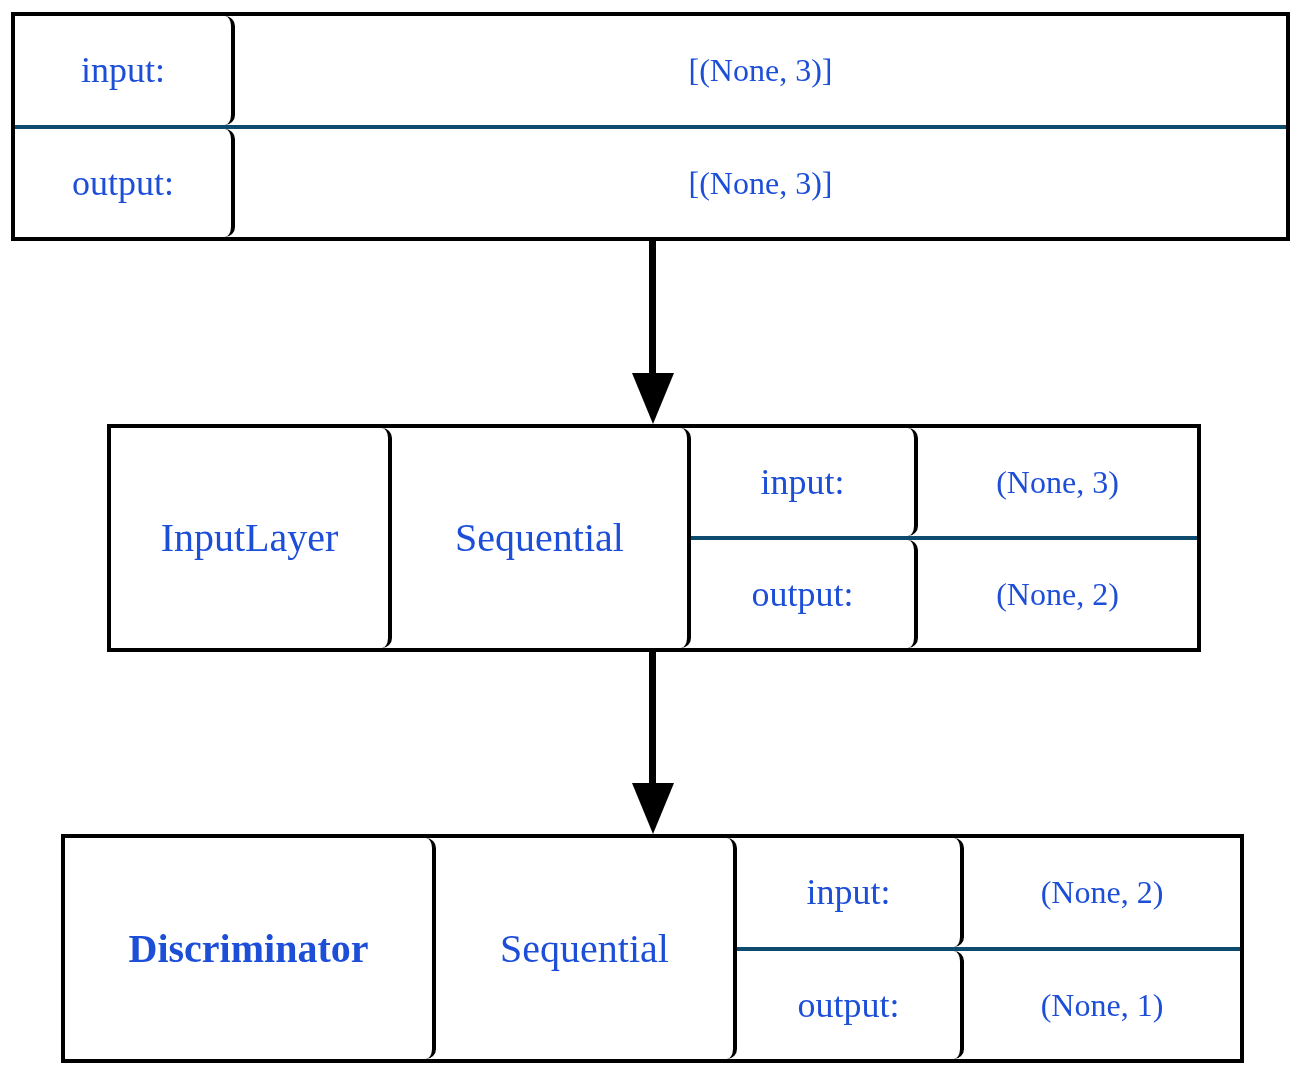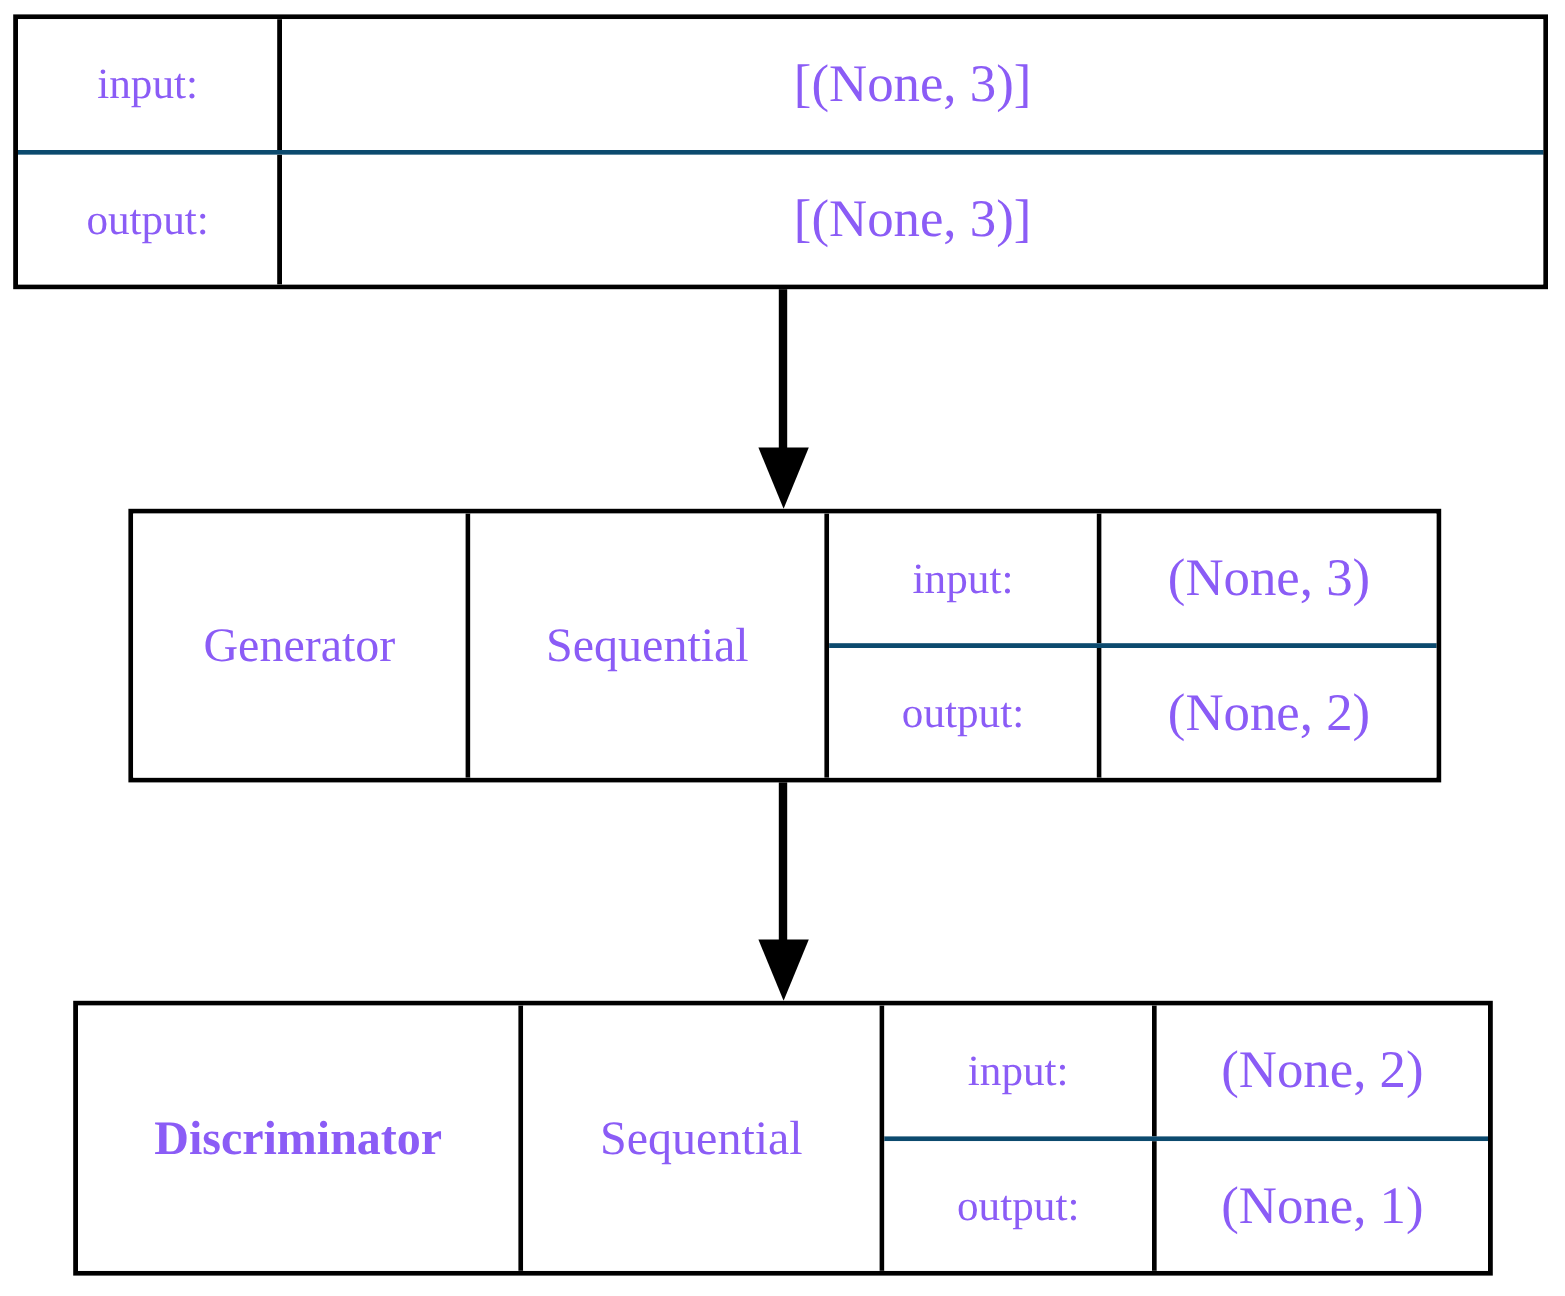--- a/index.html
+++ b/index.html
@@ -27,23 +27,24 @@
     flex-direction: row;
     align-items: stretch;
   }
 
   .cell {
     box-sizing: border-box;
     display: flex;
     align-items: center;
     justify-content: center;
     text-align: center;
-    color: #8b5cf6;
+    color: #1d4ed8;
     background: #ffffff;
     white-space: nowrap;
+    border-radius: 10px;
   }
 
   
   .cell-name,
   .cell-class {
     border-right: 4px solid #000000;
     font-size: 40px;
     line-height: 1;
     padding: 0 10px;
   }
@@ -63,21 +64,21 @@
   .io-row + .io-row {
     border-top: 4px solid #0c4a6e;
   }
   .cell-label {
     border-right: 4px solid #000000;
     font-size: 36px;
     line-height: 1;
     padding: 0 8px;
   }
   .cell-value {
-    font-size: 44px;
+    font-size: 32px;
     line-height: 1;
     padding: 0 8px;
   }
 
   
   .arrow {
     position: absolute;
   }
   .arrow-shaft {
     position: absolute;
@@ -113,21 +114,21 @@
   <div class="arrow" id="edge-1" style="left:0; top:0; width:1304px; height:1080px; pointer-events:none;">
     <div class="arrow-shaft" style="left:649px; top:241px; width:7px; height:136px;"></div>
     <div class="arrow-head" style="left:632px; top:373px;
                 border-left:21px solid transparent;
                 border-right:21px solid transparent;
                 border-top:51px solid #000000;"></div>
   </div>
 
   <div class="node" id="node-generator" style="left:107px; top:424px; width:1094px; height:228px;">
 
-    <div class="cell cell-name" style="flex:0 0 281px;">Generator</div>
+    <div class="cell cell-name" style="flex:0 0 281px;">InputLayer</div>
 
     <div class="cell cell-class" style="flex:0 0 299px;">Sequential</div>
 
     <div class="io-block" style="flex:1 1 auto;">
       <div class="io-row">
         <div class="cell cell-label" style="flex:0 0 227px;">input:</div>
         <div class="cell cell-value" style="flex:1 1 auto;text-align:center;">(None, 3)</div>
       </div>
       <div class="io-row">
         <div class="cell cell-label" style="flex:0 0 227px;">output:</div>

